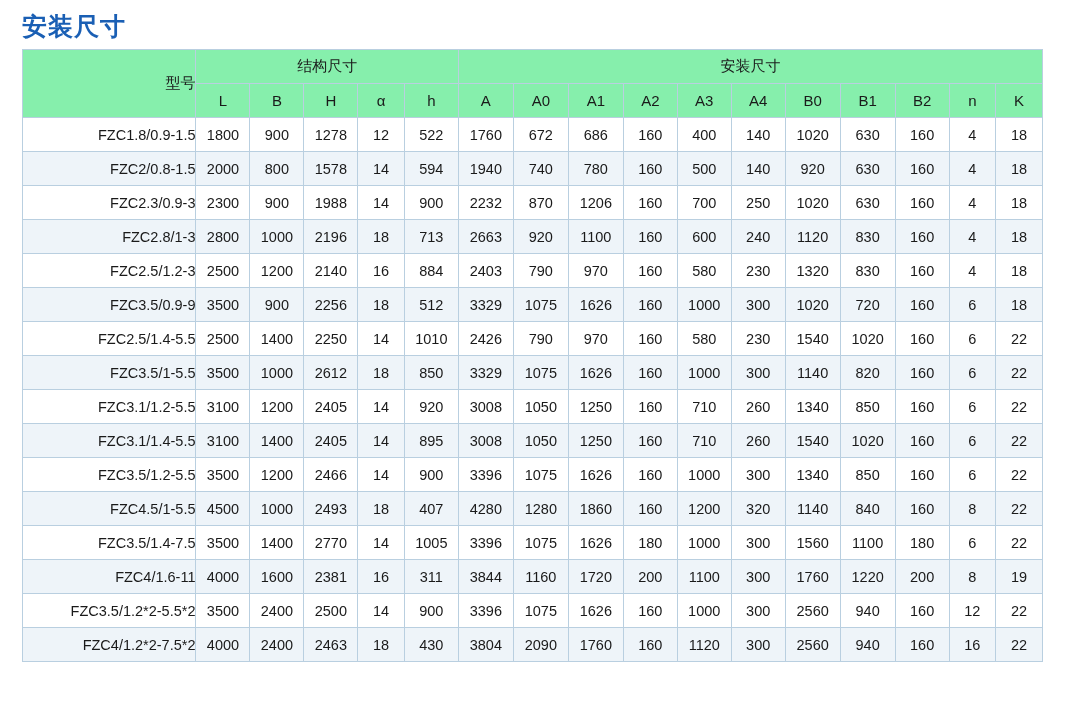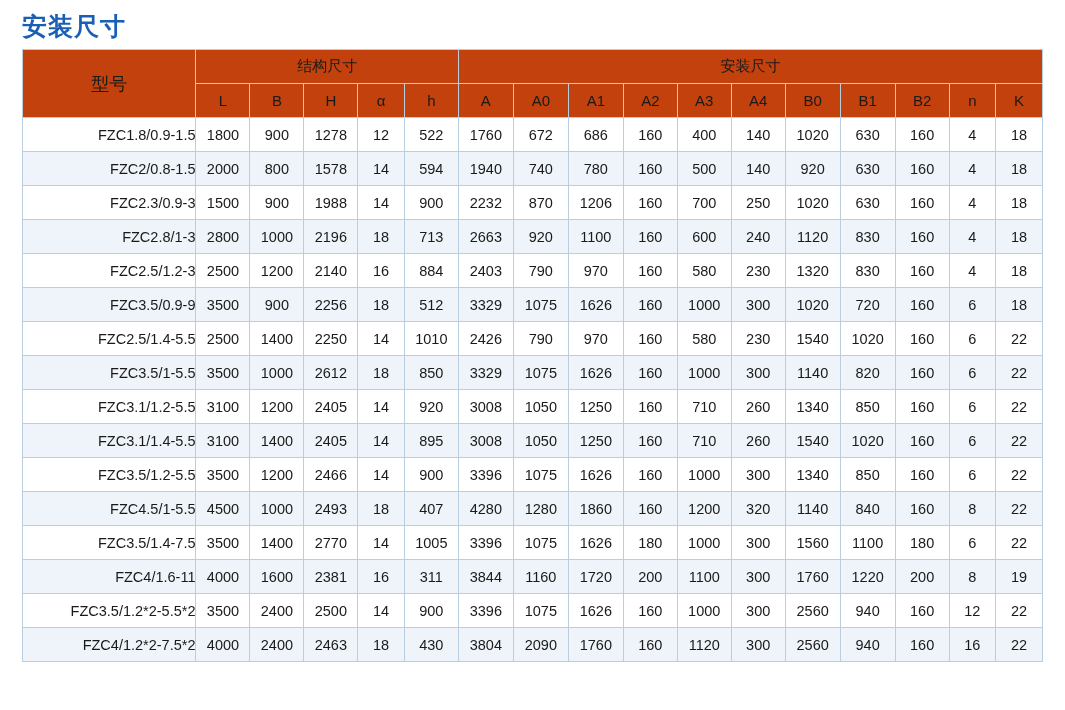--- a/index.html
+++ b/index.html
@@ -33,26 +33,27 @@
     border: 1px solid #b9cfe0;
     text-align: center;
     font-size: 14.5px;
     color: #1a1a1a;
     padding: 0;
     height: 33px;
     white-space: nowrap;
     overflow: hidden;
   }
   table.spec thead th {
-    background: #c2410c;
+    background: #86efac;
     font-weight: normal;
     font-size: 15px;
   }
   table.spec thead th.model {
-    font-size: 18px;
+    font-size: 15px;
+    text-align: right;
   }
   table.spec tbody tr.odd td {
     background: #ffffff;
   }
   table.spec tbody tr.even td {
     background: #eef4f9;
   }
   table.spec tbody td.model-cell {
     font-size: 14.5px;
     text-align: right;
@@ -148,21 +149,21 @@
           <td>500</td>
           <td>140</td>
           <td>920</td>
           <td>630</td>
           <td>160</td>
           <td>4</td>
           <td>18</td>
         </tr>
         <tr class="odd">
           <td class="model-cell">FZC2.3/0.9-3</td>
-          <td>1500</td>
+          <td>2300</td>
           <td>900</td>
           <td>1988</td>
           <td>14</td>
           <td>900</td>
           <td>2232</td>
           <td>870</td>
           <td>1206</td>
           <td>160</td>
           <td>700</td>
           <td>250</td>

